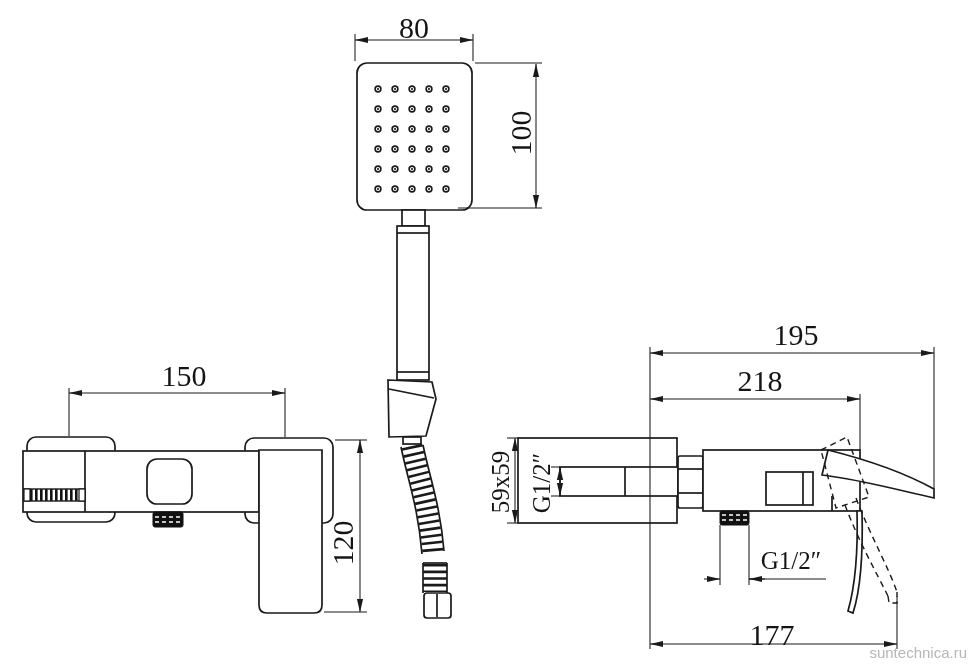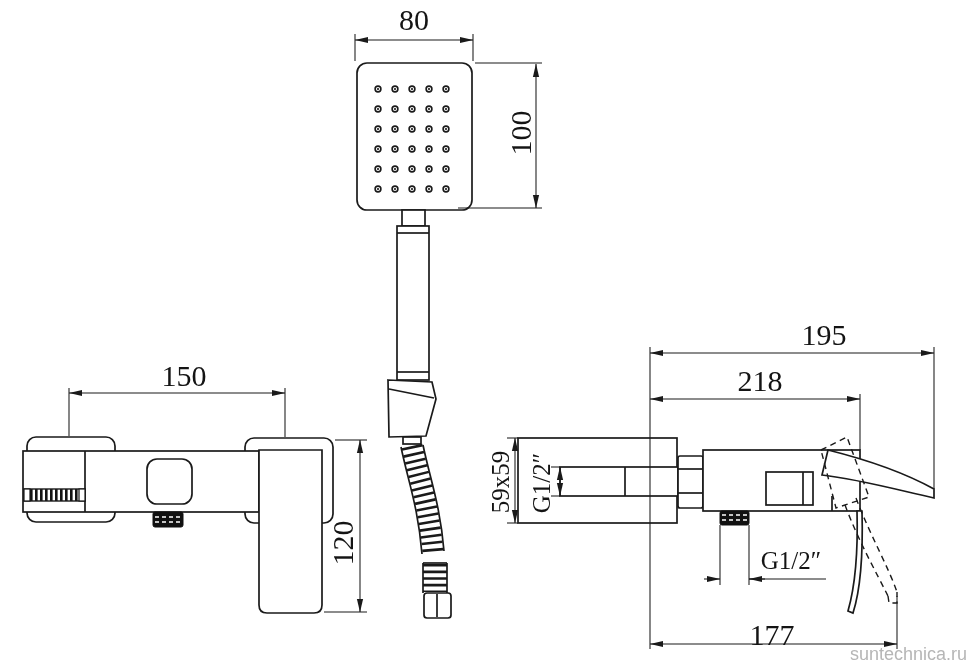--- a/index.html
+++ b/index.html
@@ -4,21 +4,21 @@
 <style>
   html,body{margin:0;padding:0;background:#ffffff;}
   #stage{position:relative;width:970px;height:670px;background:#ffffff;overflow:hidden;
          font-family:"Liberation Serif",serif;}
   #stage svg{position:absolute;left:0;top:0;}
   .dim{position:absolute;transform:translate(-50%,-50%);font-size:30px;color:#141414;
        white-space:nowrap;line-height:1;letter-spacing:0px;}
   .dim.v{transform:translate(-50%,-50%) rotate(-90deg);}
   .dim.small{font-size:25px;}
   .watermark{position:absolute;right:3px;top:644px;font-family:"Liberation Sans",sans-serif;
-             font-size:18px;color:#b6b6b6;}
+             font-size:15px;color:#b6b6b6;}
   .ln{stroke:#1a1a1a;stroke-width:1.7;fill:none;}
   .lnf{stroke:#1a1a1a;stroke-width:1.7;fill:#ffffff;}
   .thin{stroke:#1a1a1a;stroke-width:1.05;fill:none;}
   .blk{fill:#111111;stroke:#111111;stroke-width:1;}
   .wdash{stroke:#ffffff;stroke-width:1.3;fill:none;stroke-dasharray:4 3;}
   .dash{stroke:#1a1a1a;stroke-width:1.4;fill:none;stroke-dasharray:6 4.5;}
 </style>
 </head>
 <body>
 
@@ -234,25 +234,25 @@
       <line class="thin" x1="749" y1="579" x2="826" y2="579"></line>
     </g>
 
     <g>
       <line class="thin" x1="650" y1="644" x2="897" y2="644" marker-start="url(#arw)" marker-end="url(#arw)"></line>
       <line class="thin" x1="897" y1="596" x2="897" y2="649"></line>
     </g>
   </g>
 </svg>
 
-<div class="dim" style="left:414px;top:20px">80</div>
+<div class="dim" style="left:414px;top:28px">80</div>
 <div class="dim v" style="left:521px;top:133px">100</div>
 <div class="dim" style="left:184px;top:376px">150</div>
 <div class="dim v" style="left:343px;top:543px">120</div>
-<div class="dim" style="left:824px;top:335px">195</div>
+<div class="dim" style="left:796px;top:335px">195</div>
 <div class="dim" style="left:760px;top:381px">218</div>
 <div class="dim v small" style="left:500px;top:482px">59x59</div>
 <div class="dim v small" style="left:541px;top:483px">G1/2″</div>
 <div class="dim small" style="left:791px;top:560px">G1/2″</div>
 <div class="dim" style="left:772px;top:635px">177</div>
 <div class="watermark">suntechnica.ru</div>
 
 </div>
 
 </body></html>

